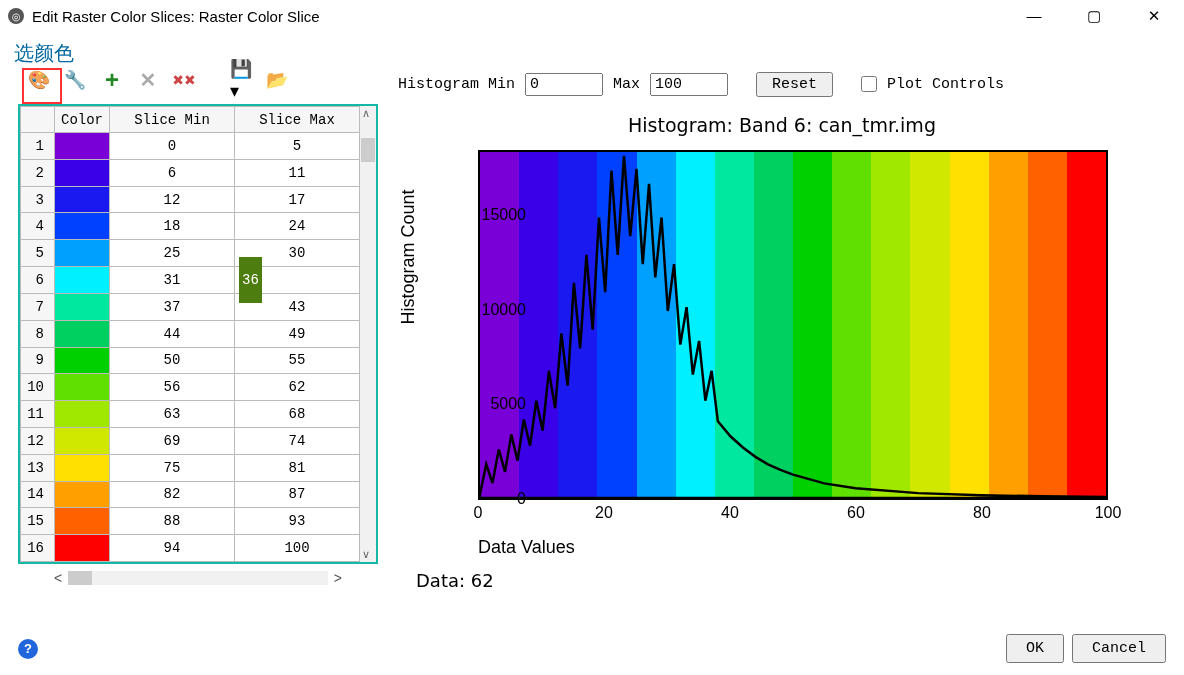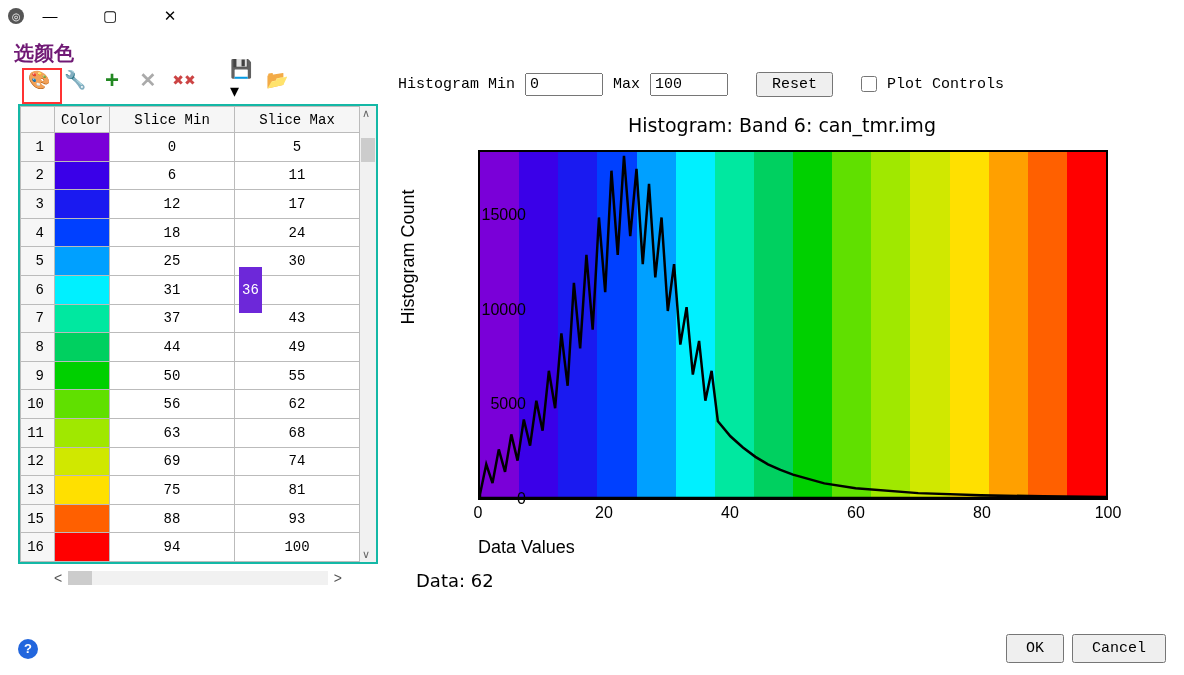--- a/index.html
+++ b/index.html
@@ -29,23 +29,23 @@
   align-items: center; justify-content: center;
   color: #fff; font-size: 10px;
 }
 .titlebar .title { flex: 1; font-size: 15px; }
 .titlebar .win-controls { display: flex; gap: 24px; margin-right: 4px; }
 .titlebar .win-btn { width: 36px; text-align: center; font-size: 15px; cursor: default; }
 .annotation {
   position: absolute;
   top: 40px;
   left: 14px;
-  color: #701a75;
+  color: #0369a1;
   font-size: 20px;
-  font-weight: 700;
+  font-weight: 400;
 }
 .highlight-box {
   position: absolute;
   top: 68px;
   left: 22px;
   width: 40px;
   height: 36px;
   border: 2px solid #ff3333;
   pointer-events: none;
 }
@@ -95,21 +95,21 @@
 .table td.color-cell {
   width: 50px;
   padding: 0;
 }
 .table td.sel {
   background: #fff;
   text-align: left;
   padding-left: 4px;
 }
 .table td.sel span {
-  background: #6d28d9;
+  background: #4d7c0f;
   color: #fff;
   padding: 15px 3px;
   text-align: center;
 }
 .vsb {
   width: 16px;
   background: #f1f1f1;
   position: relative;
 }
 .vsb::before {
@@ -232,20 +232,21 @@
   padding: 4px 18px;
   margin-left: 8px;
 }
 svg.hist-line { position:absolute; top:0; left:0; width:100%; height:100%; }
 </style>
 </head>
 <body>
 
 <div class="titlebar">
   <span class="app-icon">◎</span>
+  <span class="title">Edit Raster Color Slices: Raster Color Slice</span>
   <div class="win-controls">
     <span class="win-btn">—</span>
     <span class="win-btn">▢</span>
     <span class="win-btn">✕</span>
   </div>
 </div>
 
 <div class="annotation">选颜色</div>
 <div class="highlight-box"></div>
 
@@ -343,20 +344,26 @@
               <td class="rownum">12</td>
               <td class="color-cell" style="background:#d0e800;"></td>
               <td>69</td>
               <td>74</td>
             </tr>
             <tr>
               <td class="rownum">13</td>
               <td class="color-cell" style="background:#ffe000;"></td>
               <td>75</td>
               <td>81</td>
+            </tr>
+            <tr>
+              <td class="rownum">14</td>
+              <td class="color-cell" style="background:#ffa000;"></td>
+              <td>82</td>
+              <td>87</td>
             </tr>
             <tr>
               <td class="rownum">15</td>
               <td class="color-cell" style="background:#ff6000;"></td>
               <td>88</td>
               <td>93</td>
             </tr>
             <tr>
               <td class="rownum">16</td>
               <td class="color-cell" style="background:#ff0000;"></td>

